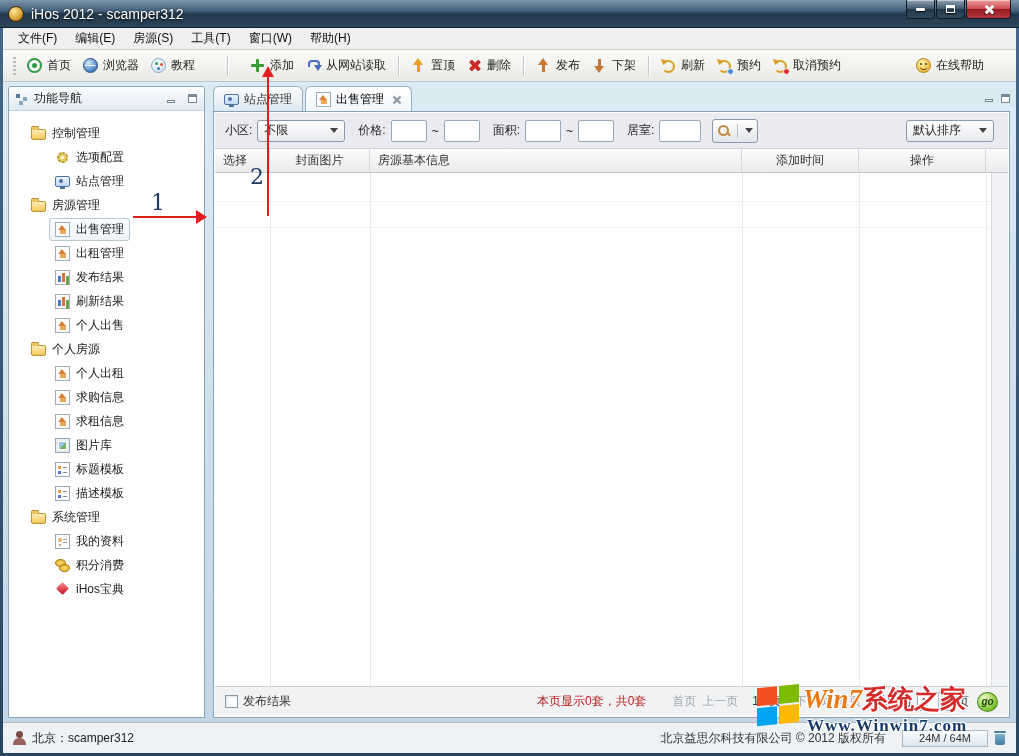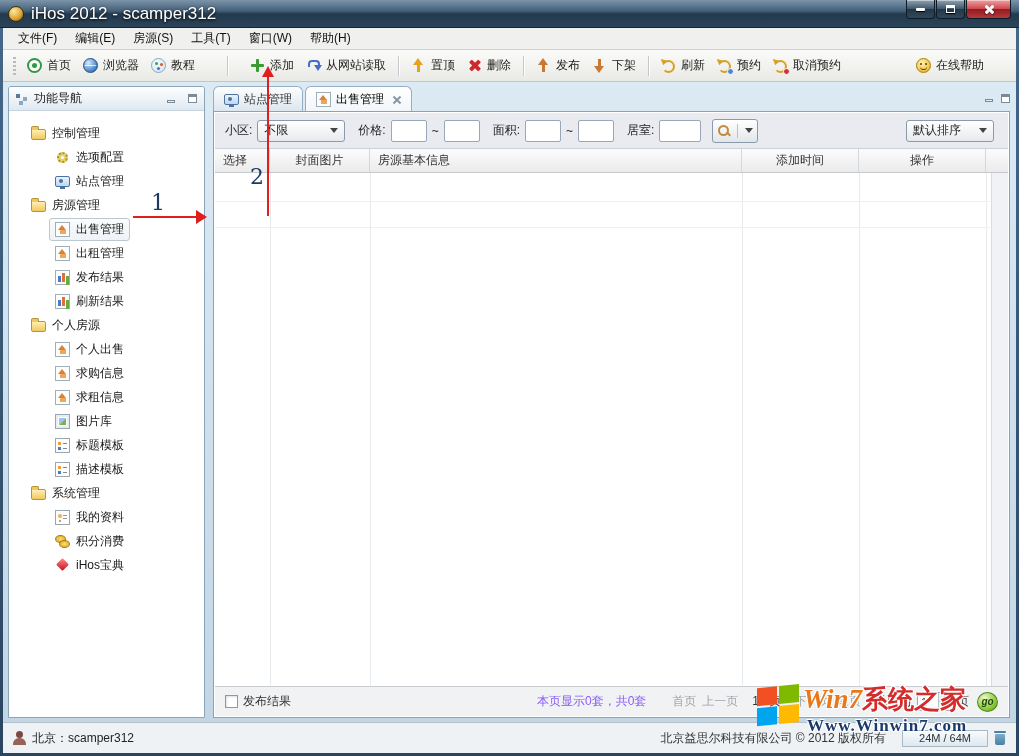--- a/index.html
+++ b/index.html
@@ -5,21 +5,21 @@
   * { margin:0; padding:0; box-sizing:border-box; }
   html,body { width:1019px; height:756px; font-family:"Liberation Sans","DejaVu Sans",sans-serif; }
   #stage { position:relative; width:1019px; height:756px; background:linear-gradient(#46688a,#2a4560); overflow:hidden; }
 
   
   .titlebar { position:absolute; left:0; top:0; width:1019px; height:28px;
     background:linear-gradient(180deg,#7c94a8 0%,#44607a 40%,#233a4e 52%,#2c4458 100%);
     border-bottom:1px solid #142434; display:flex; align-items:center; padding-left:8px; }
   .app-icon { width:16px; height:16px; border-radius:50%;
     background:radial-gradient(circle at 35% 30%, #ffe9a0, #d8a030 60%, #6a4a10); border:1px solid #3a2c08; }
-  .title-text { color:#fff; font-size:17px; margin-left:7px; text-shadow:0 1px 3px #000; }
+  .title-text { color:#fff; font-size:14px; margin-left:7px; text-shadow:0 1px 3px #000; }
   .winbtns { position:absolute; top:0; right:8px; display:flex; gap:1px; }
   .wbtn { width:29px; height:19px; border:1px solid #0e1c28; border-top:none; border-radius:0 0 4px 4px;
     background:linear-gradient(#90a4b4,#41586c 48%,#223848 52%,#30485c); box-shadow:inset 0 1px 0 rgba(255,255,255,.45);
     display:flex; align-items:center; justify-content:center; position:relative; }
   .wbtn.close { width:45px; background:linear-gradient(#f0a0a0,#cc4a50 48%,#97191f 52%,#b23a40); }
   .g-min { width:9px; height:3px; background:#fff; border-radius:1px; box-shadow:0 1px 1px #000; }
   .g-max { width:9px; height:8px; border:1px solid #fff; border-top:3px solid #fff; box-shadow:0 1px 1px #000; }
   .g-x { position:relative; width:11px; height:11px; }
   .g-x::before,.g-x::after { content:""; position:absolute; left:5px; top:0; width:3px; height:11px; background:#fff; border-radius:1px; box-shadow:0 1px 1px rgba(0,0,0,.6);}
   .g-x::before { transform:rotate(45deg);} .g-x::after { transform:rotate(-45deg);}
@@ -152,21 +152,21 @@
   .th.c { justify-content:center; padding-left:0; }
   .tbody { position:absolute; left:1px; right:1px; top:61px; bottom:31px; background:#fff; overflow:hidden; }
   .vline { position:absolute; top:0; bottom:0; width:1px; background:#e7ebee; }
   .hline { position:absolute; left:0; right:18px; height:1px; background:#eef1f4; }
   .scrolltrack { position:absolute; right:0; top:0; bottom:0; width:17px; background:#f0f2f5; border-left:1px solid #d8dce0; }
 
   
   .pagebar { position:absolute; left:1px; right:1px; bottom:1px; height:30px; background:#f1f2f4;
     border-top:1px solid #c9cdd1; display:flex; align-items:center; font-size:12px; color:#333; padding:0 10px; }
   .cbox { width:13px; height:13px; border:1px solid #8a9aa6; background:#fff; box-shadow:inset 1px 1px 2px #d8e0e6; margin-right:5px; }
-  .summary { color:#8b5cf6; margin-left:auto; }
+  .summary { color:#b91c1c; margin-left:auto; }
   .pnav { display:flex; align-items:center; gap:14px; margin-left:26px; }
   .pdis { color:#a2a6aa; } .pen { color:#333; }
   .spin { display:flex; height:19px; border:1px solid #98a8b4; background:#fff; }
   .spin input { width:20px; border:none; font-size:11px; text-align:left; padding-left:3px; color:#444; outline:none;}
   .spincol { width:12px; border-left:1px solid #b8c2ca; display:flex; flex-direction:column; }
   .spincol span { flex:1; display:flex; align-items:center; justify-content:center; background:linear-gradient(#fbfbfb,#e4e8ec); }
   .spincol span:first-child { border-bottom:1px solid #c8d0d6; }
   .tri-u { border-left:3px solid transparent; border-right:3px solid transparent; border-bottom:4px solid #667; }
   .tri-d { border-left:3px solid transparent; border-right:3px solid transparent; border-top:4px solid #667; }
   .gobtn { width:21px; height:20px; border-radius:50%; border:1px solid #4a8a1a; margin-left:8px;
@@ -342,27 +342,31 @@
             <span>出租管理</span>
           </div>
         <div class="ti lvl2">
             <span class="ic ic-chart"></span>
             <span>发布结果</span>
           </div>
         <div class="ti lvl2">
             <span class="ic ic-chart"></span>
             <span>刷新结果</span>
           </div>
+        <div class="ti lvl2">
+            <span class="ic ic-house"></span>
+            <span>个人出售</span>
+          </div>
         <div class="ti lvl1">
             <span class="ic ic-folder"></span>
             <span>个人房源</span>
           </div>
         <div class="ti lvl2">
             <span class="ic ic-house"></span>
-            <span>个人出售</span>
+            <span>个人出租</span>
           </div>
         <div class="ti lvl2">
             <span class="ic ic-house"></span>
             <span>求购信息</span>
           </div>
         <div class="ti lvl2">
             <span class="ic ic-house"></span>
             <span>求租信息</span>
           </div>
         <div class="ti lvl2">

